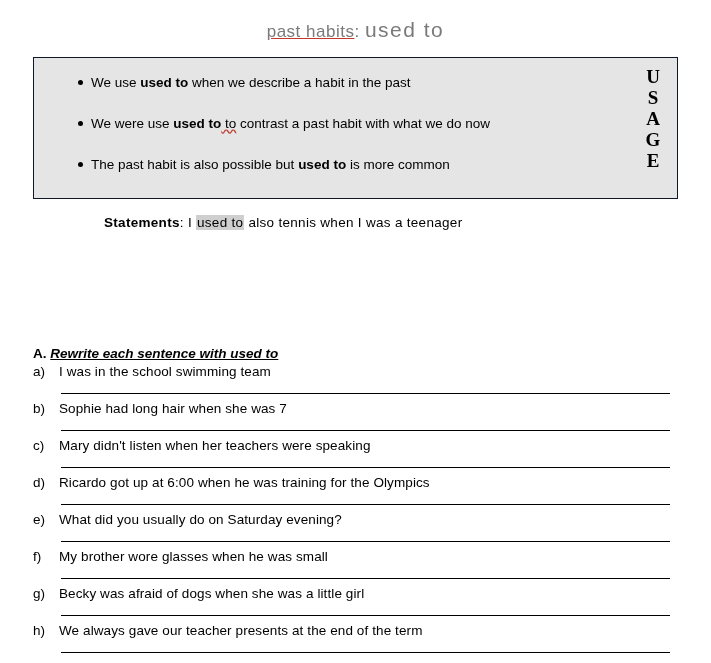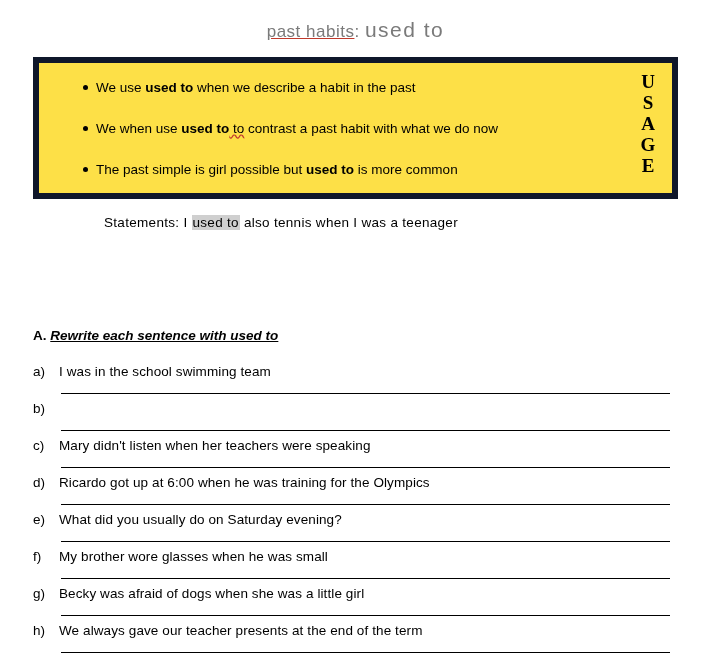--- a/index.html
+++ b/index.html
@@ -43,22 +43,22 @@
     letter-spacing: 1.5px;
   }
 
   
   .usage-box {
     position: absolute;
     left: 33px;
     top: 57px;
     width: 645px;
     height: 142px;
-    border: 6px solid #0f172a;
-    background: #fde047;
+    border: 1px solid #0f172a;
+    background: #e5e5e5;
     box-sizing: border-box;
   }
   .usage-list {
     margin: 0;
     padding: 16px 0 0 0;
     list-style: none;
   }
   .usage-list li {
     position: relative;
     font-size: 13.5px;
@@ -105,31 +105,31 @@
     top: 214px;
     width: 580px;
   }
   .examples .row {
     font-size: 13.5px;
     line-height: 18px;
     margin-bottom: 21px;
     white-space: nowrap;
     letter-spacing: 0.3px;
   }
-  .examples .lbl { font-weight: normal; }
+  .examples .lbl { font-weight: bold; }
   .hl {
     background: #cfcfcf;
     padding: 0 1px;
   }
 
   
   .task-heading {
     position: absolute;
     left: 33px;
-    top: 328px;
+    top: 346px;
     font-size: 13.5px;
     white-space: nowrap;
   }
   .task-heading .a-label { font-weight: bold; }
   .task-heading .task-title {
     font-weight: bold;
     font-style: italic;
     text-decoration: underline;
   }
 
@@ -176,25 +176,25 @@
   </div>
 
   <div class="usage-box">
     <ul class="usage-list">
       <li>
         <span class="dot"></span>
         <span>We use </span><b>used to</b><span> when we describe a habit in the past</span>
       </li>
       <li>
         <span class="dot"></span>
-        <span>We when use </span><b>used to</b><span class="squiggle"> to</span><span> contrast a past habit with what we do now</span>
+        <span>We were use </span><b>used to</b><span class="squiggle"> to</span><span> contrast a past habit with what we do now</span>
       </li>
       <li>
         <span class="dot"></span>
-        <span>The past simple is girl possible but </span><b>used to</b><span> is more common</span>
+        <span>The past habit is also possible but </span><b>used to</b><span> is more common</span>
       </li>
     </ul>
     <div class="usage-vertical">
       <span>U</span>
       <span>S</span>
       <span>A</span>
       <span>G</span>
       <span>E</span>
     </div>
   </div>
@@ -211,20 +211,21 @@
   </div>
 
   <div class="exercises">
     <div class="ex-item">
       <span class="ex-marker">a)</span>
       <div class="ex-text">I was in the school swimming team</div>
       <div class="ex-rule"></div>
     </div>
     <div class="ex-item">
       <span class="ex-marker">b)</span>
+      <div class="ex-text">Sophie had long hair when she was 7</div>
       <div class="ex-rule"></div>
     </div>
     <div class="ex-item">
       <span class="ex-marker">c)</span>
       <div class="ex-text">Mary didn't listen when her teachers were speaking</div>
       <div class="ex-rule"></div>
     </div>
     <div class="ex-item">
       <span class="ex-marker">d)</span>
       <div class="ex-text">Ricardo got up at 6:00 when he was training for the Olympics</div>

